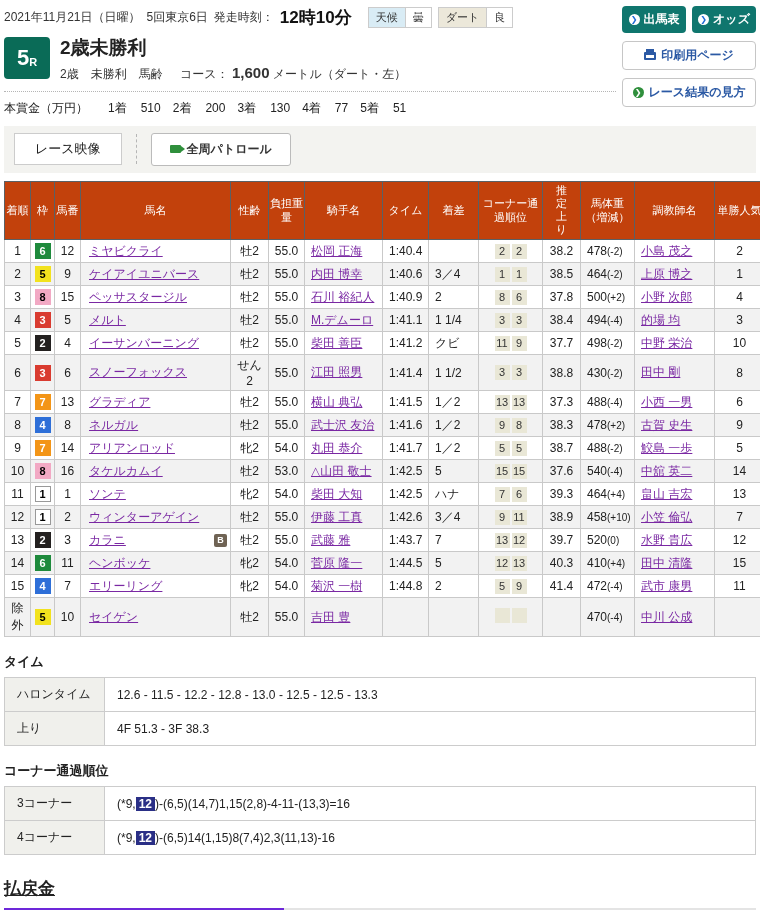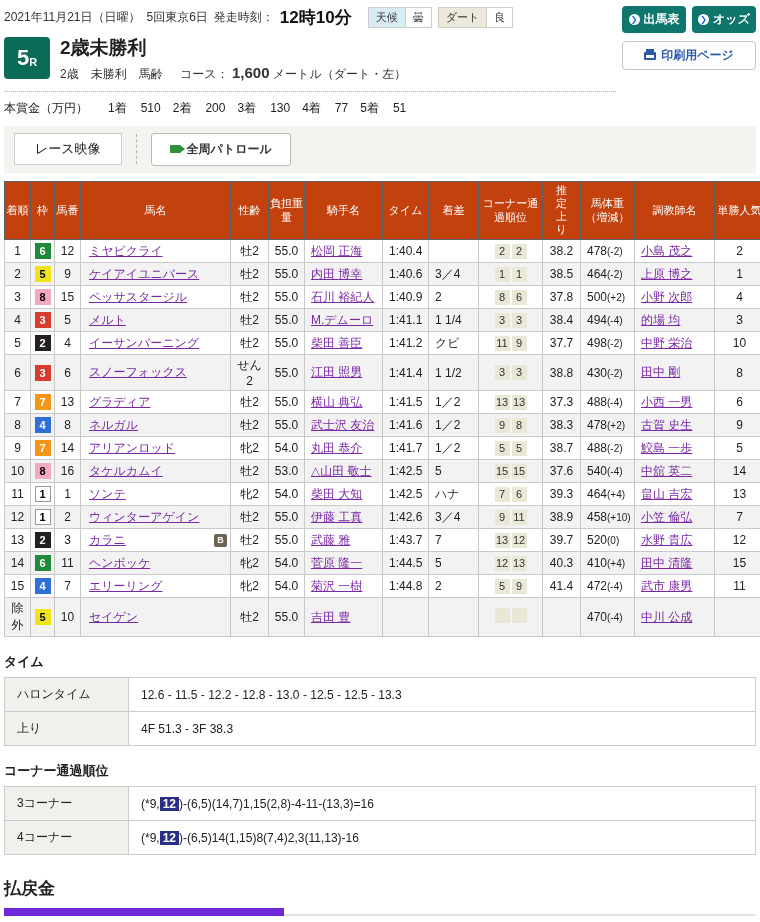--- a/index.html
+++ b/index.html
@@ -80,26 +80,26 @@
   .cchip { display:inline-block; min-width:15px; height:15px; line-height:15px; background:#e9e7d6; margin:0 1px;
            padding:0 1px; font-size:11px; color:#333; }
   .bdiff { font-size:10px; }
   .bbadge { display:inline-block; width:13px; height:13px; line-height:13px; background:#6f6354; color:#fff;
             font-size:9px; font-weight:bold; text-align:center; border-radius:2px; }
 
   
   .sec-title { font-size:13px; font-weight:bold; margin:16px 0 6px; color:#222; }
   table.kv { width:100%; border-collapse:collapse; font-size:12px; }
   .kv td { border:1px solid #ccc; padding:8px 12px; background:#fff; }
-  .kv .k { width:124px; background:#f0f0ec; }
+  .kv .k { width:100px; background:#f0f0ec; }
   .hl { background:#2a2f86; color:#fff; font-weight:bold; padding:0 3px; }
 
   
   .payout-title { font-size:17px; font-weight:bold; margin:22px 0 0; border-bottom:2px solid #e4e4e4; }
-  .payout-title span { display:inline-block; padding-bottom:8px; border-bottom:8px solid #6d28d9; margin-bottom:-2px; min-width:280px; }
+  .payout-title span { display:inline-block; padding-bottom:8px; border-bottom:2px solid #6d28d9; margin-bottom:-2px; min-width:280px;text-decoration:underline; }
 </style>
 </head>
 <body>
 
 <div class="page">
 
   <div class="topline">
     <span>2021年11月21日（日曜）</span>
     <span>5回東京6日</span>
     <span>発走時刻：</span>
@@ -119,20 +119,24 @@
           <span>出馬表</span>
         </button>
       <button class="btn-blue">
           <span class="circ white"></span>
           <span>オッズ</span>
         </button>
     </div>
     <button class="btn-white">
         <span class="printer"></span>
         <span>印刷用ページ</span>
+      </button>
+    <button class="btn-white">
+        <span class="circ green"></span>
+        <span>レース結果の見方</span>
       </button>
   </div>
 
   <div class="race-head">
     <div class="race-badge">
       <span class="n">5</span>
         <span class="r">R</span>
     </div>
     <div>
       <div class="race-title">2歳未勝利</div>

